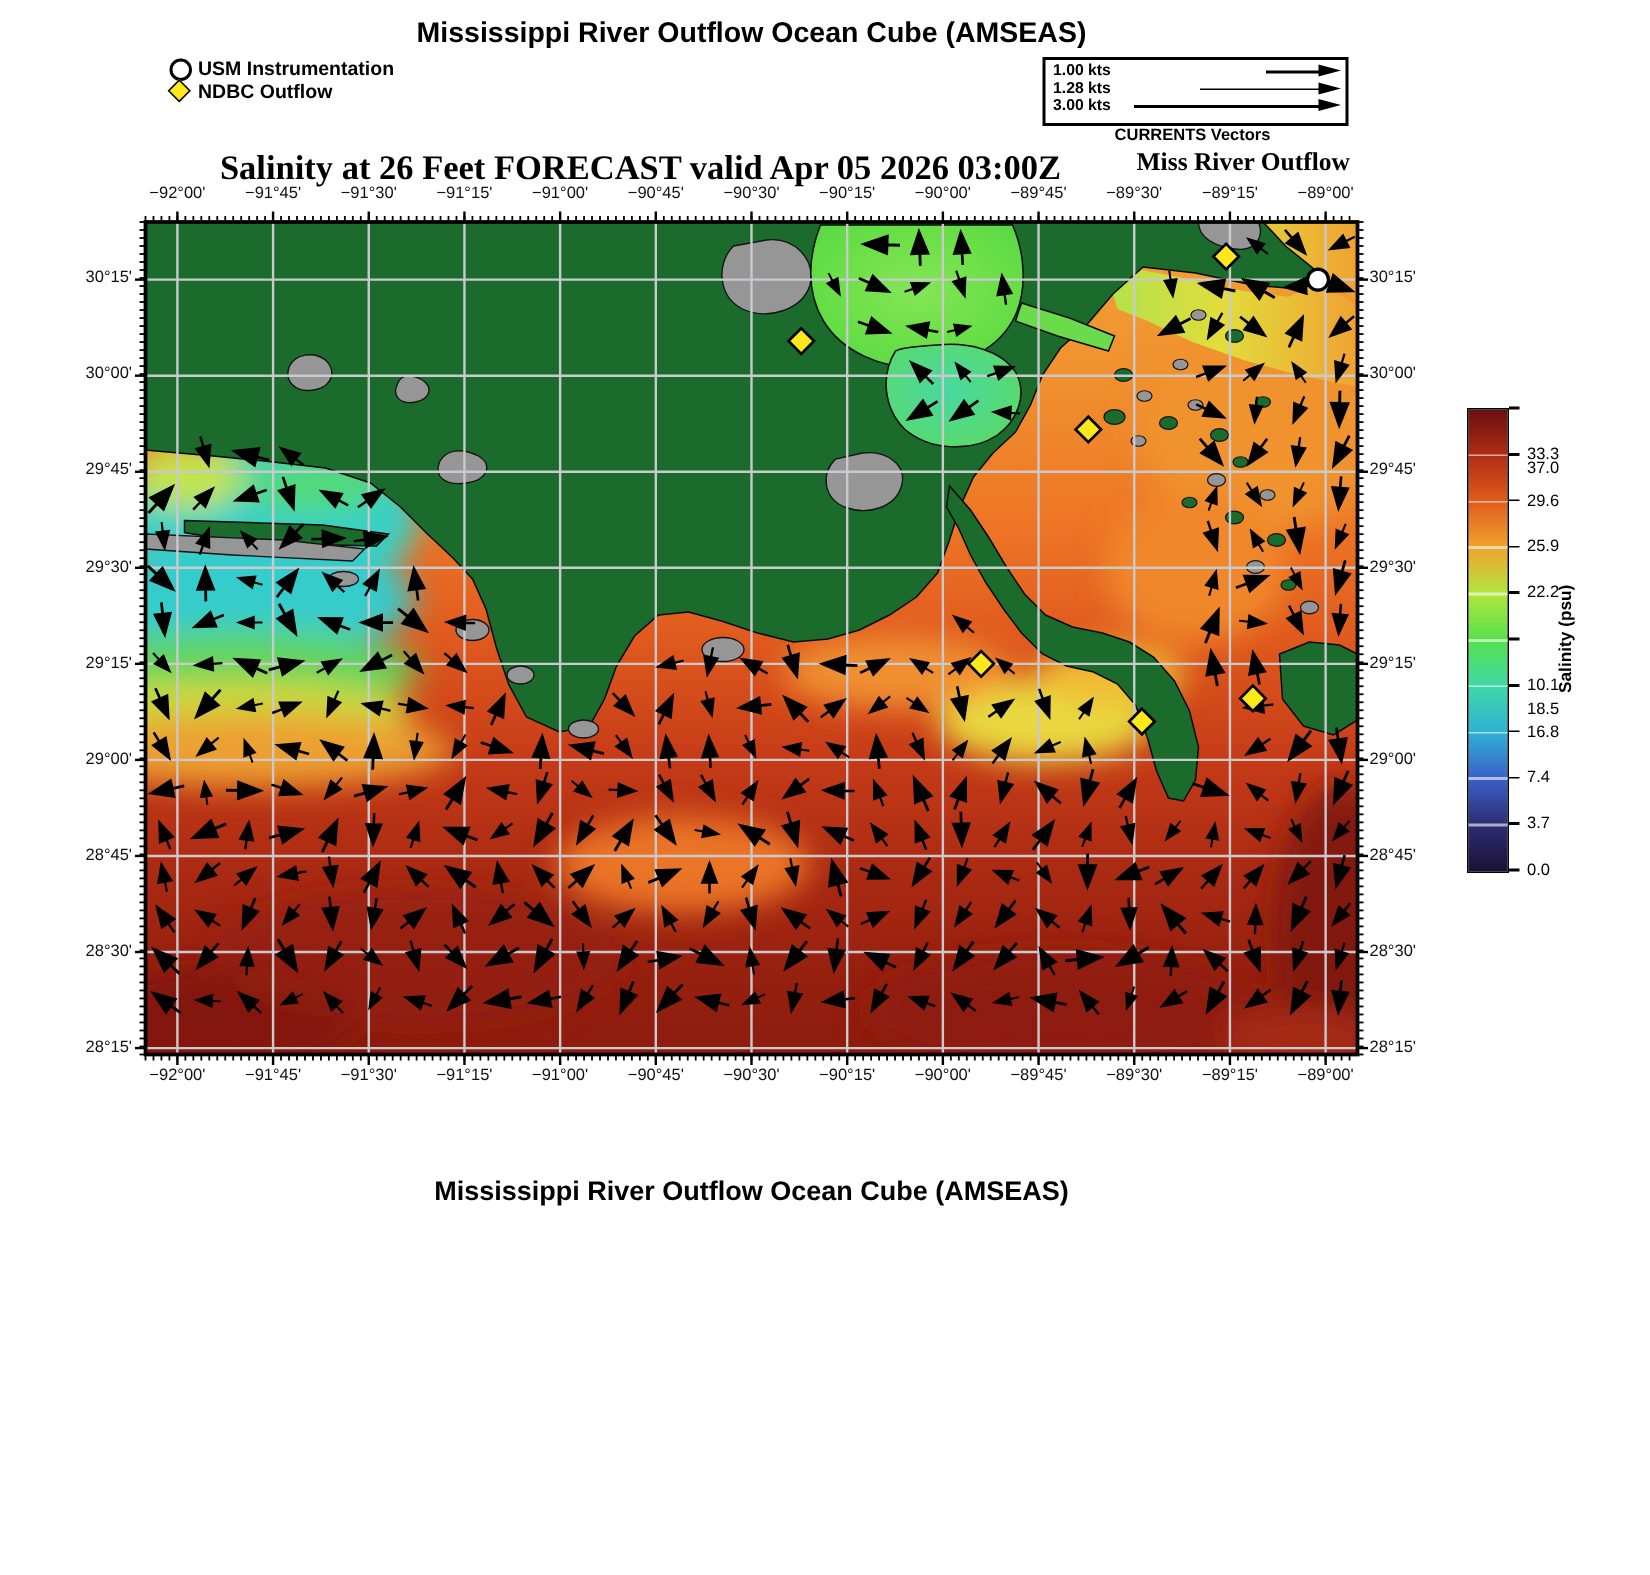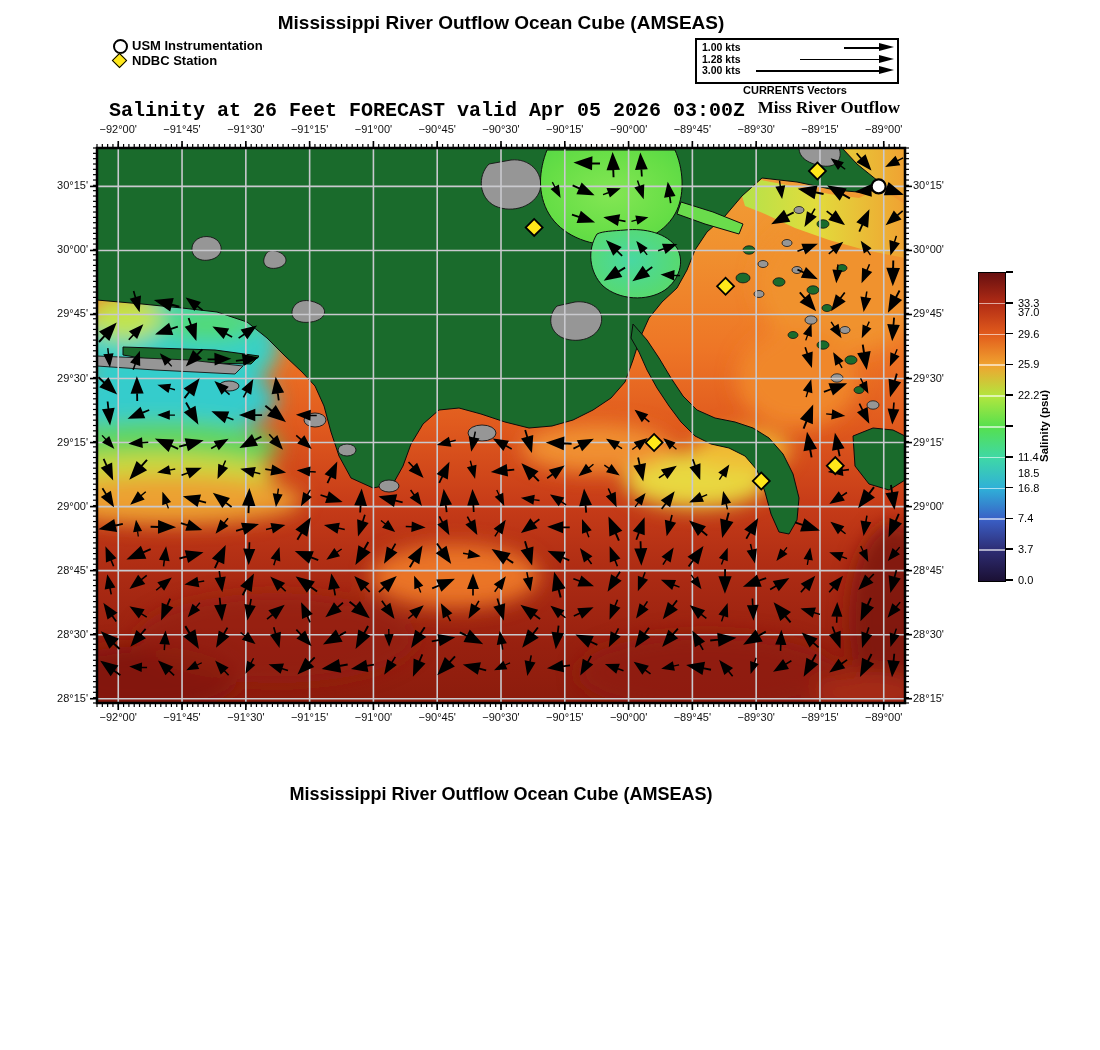--- a/index.html
+++ b/index.html
@@ -2,21 +2,21 @@
 <html><head>
 <meta charset="utf-8">
 <style>
   html,body{margin:0;padding:0;background:#fff;}
   #figure{position:relative;width:1100px;height:1050px;background:#fff;overflow:hidden;
           font-family:"Liberation Sans",sans-serif;color:#000;}
   .abs{position:absolute;}
   .title{left:97px;top:12px;width:808px;text-align:center;font-size:19px;font-weight:bold;}
   .bottom-title{left:97px;top:784px;width:808px;text-align:center;font-size:18px;font-weight:bold;}
   .subtitle{left:97px;top:99px;width:660px;text-align:center;
-            font-family:Liberation Mono, monospace;font-size:20px;font-weight:bold;}
+            font-family:Liberation Serif, serif;font-size:23px;font-weight:bold;}
   .corner-label{left:700px;top:98px;width:200px;text-align:right;
             font-family:"Liberation Serif",serif;font-size:17px;font-weight:bold;}
   .mlegend-row{height:15px;line-height:15px;font-size:13px;font-weight:bold;}
   .mleg-circle{position:absolute;left:-19px;top:1px;width:11px;height:11px;border:2px solid #000;
                border-radius:50%;background:#fff;}
   .mleg-diamond{position:absolute;left:-18px;top:2px;width:9px;height:9px;border:1.5px solid #000;
                background:#ffe81a;transform:rotate(45deg);}
   #currents-box{left:695px;top:38px;width:200px;height:42px;border:2.5px solid #000;background:#fff;}
   .cur-row{position:absolute;left:0;width:100%;height:11px;}
   .cur-label{position:absolute;left:5px;top:0;font-size:10.5px;font-weight:bold;line-height:11px;}
@@ -40,21 +40,21 @@
 
   <div class="abs title">Mississippi River Outflow Ocean Cube (AMSEAS)</div>
 
   <div class="abs" style="left:132px;top:38px;">
     <div class="mlegend-row" style="position:relative;">
       <span class="mleg-circle"></span>
       <span>USM Instrumentation</span>
     </div>
     <div class="mlegend-row" style="position:relative;">
       <span class="mleg-diamond"></span>
-      <span>NDBC Station</span>
+      <span>NDBC Outflow</span>
     </div>
   </div>
 
   <div class="abs" id="currents-box">
       <div class="cur-row" style="top: 2px;">
         <span class="cur-label">1.00 kts</span>
         <span class="cur-line" style="width: 36px; right: 17px;"></span>
         <span class="cur-head" style="right: 3px;"></span>
       </div>
       <div class="cur-row" style="top: 13.5px;">
@@ -1176,21 +1176,21 @@
     <div class="ticklabel" style="position: absolute; left: 913px; top: 691.722px; width: 48px; text-align: left;">28°15'</div>
     <div class="cb-tick" style="left: 1006px; top: 579.25px;"></div>
     <div class="cb-label" style="left: 1018px; top: 574px;">0.0</div>
     <div class="cb-tick" style="left: 1006px; top: 548.45px;"></div>
     <div class="cb-label" style="left: 1018px; top: 543.2px;">3.7</div>
     <div class="cb-tick" style="left: 1006px; top: 517.65px;"></div>
     <div class="cb-label" style="left: 1018px; top: 512.4px;">7.4</div>
     <div class="cb-tick" style="left: 1006px; top: 486.85px;"></div>
     <div class="cb-label" style="left: 1018px; top: 481.6px;">16.8</div>
     <div class="cb-tick" style="left: 1006px; top: 456.05px;"></div>
-    <div class="cb-label" style="left: 1018px; top: 450.8px;">11.4</div>
+    <div class="cb-label" style="left: 1018px; top: 450.8px;">10.1</div>
     <div class="cb-tick" style="left: 1006px; top: 425.25px;"></div>
     <div class="cb-label" style="left: 1018px; top: 420px; margin-top: 47px;">18.5</div>
     <div class="cb-tick" style="left: 1006px; top: 394.45px;"></div>
     <div class="cb-label" style="left: 1018px; top: 389.2px;">22.2</div>
     <div class="cb-tick" style="left: 1006px; top: 363.65px;"></div>
     <div class="cb-label" style="left: 1018px; top: 358.4px;">25.9</div>
     <div class="cb-tick" style="left: 1006px; top: 332.85px;"></div>
     <div class="cb-label" style="left: 1018px; top: 327.6px;">29.6</div>
     <div class="cb-tick" style="left: 1006px; top: 302.05px;"></div>
     <div class="cb-label" style="left: 1018px; top: 296.8px;">33.3</div>

